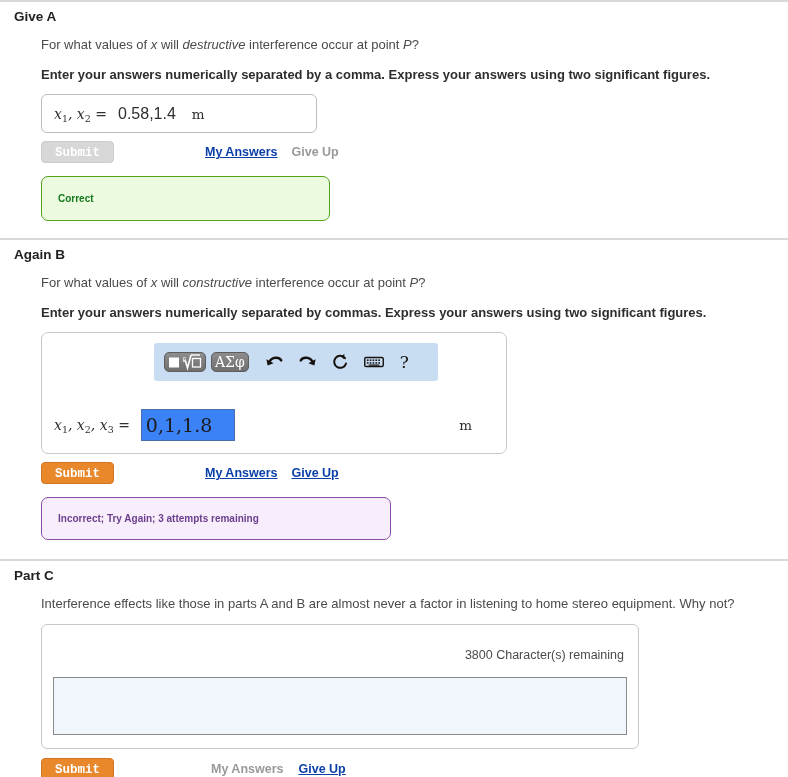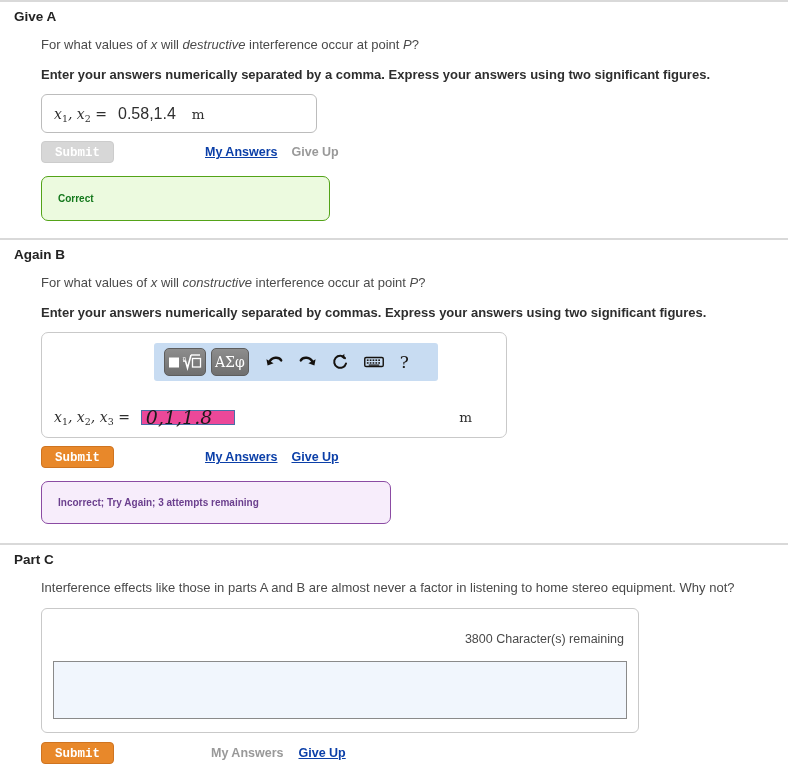--- a/index.html
+++ b/index.html
@@ -183,21 +183,21 @@
     align-items: center;
     padding: 0 10px;
     margin-left: 100px;
     width: 284px;
     box-sizing: border-box;
   }
   .tb-btn {
     background: linear-gradient(#8d8d8d, #6f6f6f);
     border: 1px solid #5d5d5d;
     border-radius: 5px;
-    height: 28px;
+    height: 20px;
     min-width: 30px;
     display: flex;
     align-items: center;
     justify-content: center;
     color: #ffffff;
     cursor: pointer;
     box-sizing: border-box;
     padding: 0 3px;
   }
   .tb-btn + .tb-btn { margin-left: 5px; }
@@ -226,33 +226,32 @@
     line-height: 1;
   }
 
   .math-input-row {
     display: flex;
     align-items: center;
     margin-top: 28px;
   }
   .math-input {
     border: 1px solid #4a6fa8;
-    background: #ec4899;
+    background: #3b82f6;
     width: 94px;
-    height: 15px;
+    height: 32px;
     box-sizing: border-box;
     display: flex;
     align-items: center;
     padding-left: 4px;
     margin-left: 11px;
     font-family: "DejaVu Serif", serif;
     font-size: 19px;
     color: #1b1b1b;
     cursor: text;
-    font-style: italic;
   }
   .math-unit {
     margin-left: auto;
     font-family: "DejaVu Serif", serif;
     font-size: 13.5px;
     color: #2f2f2f;
     padding-right: 22px;
   }
 
   

